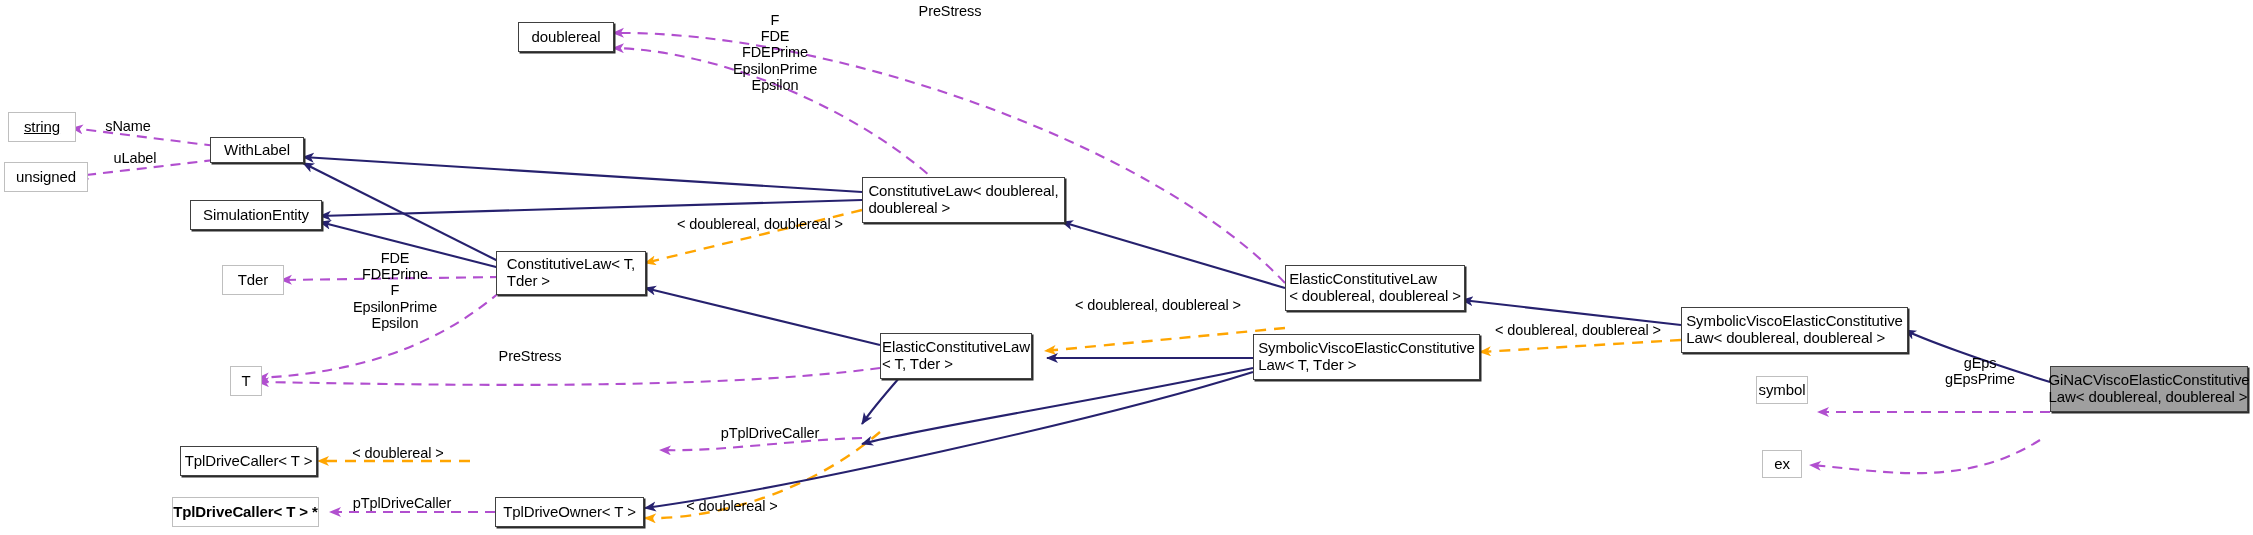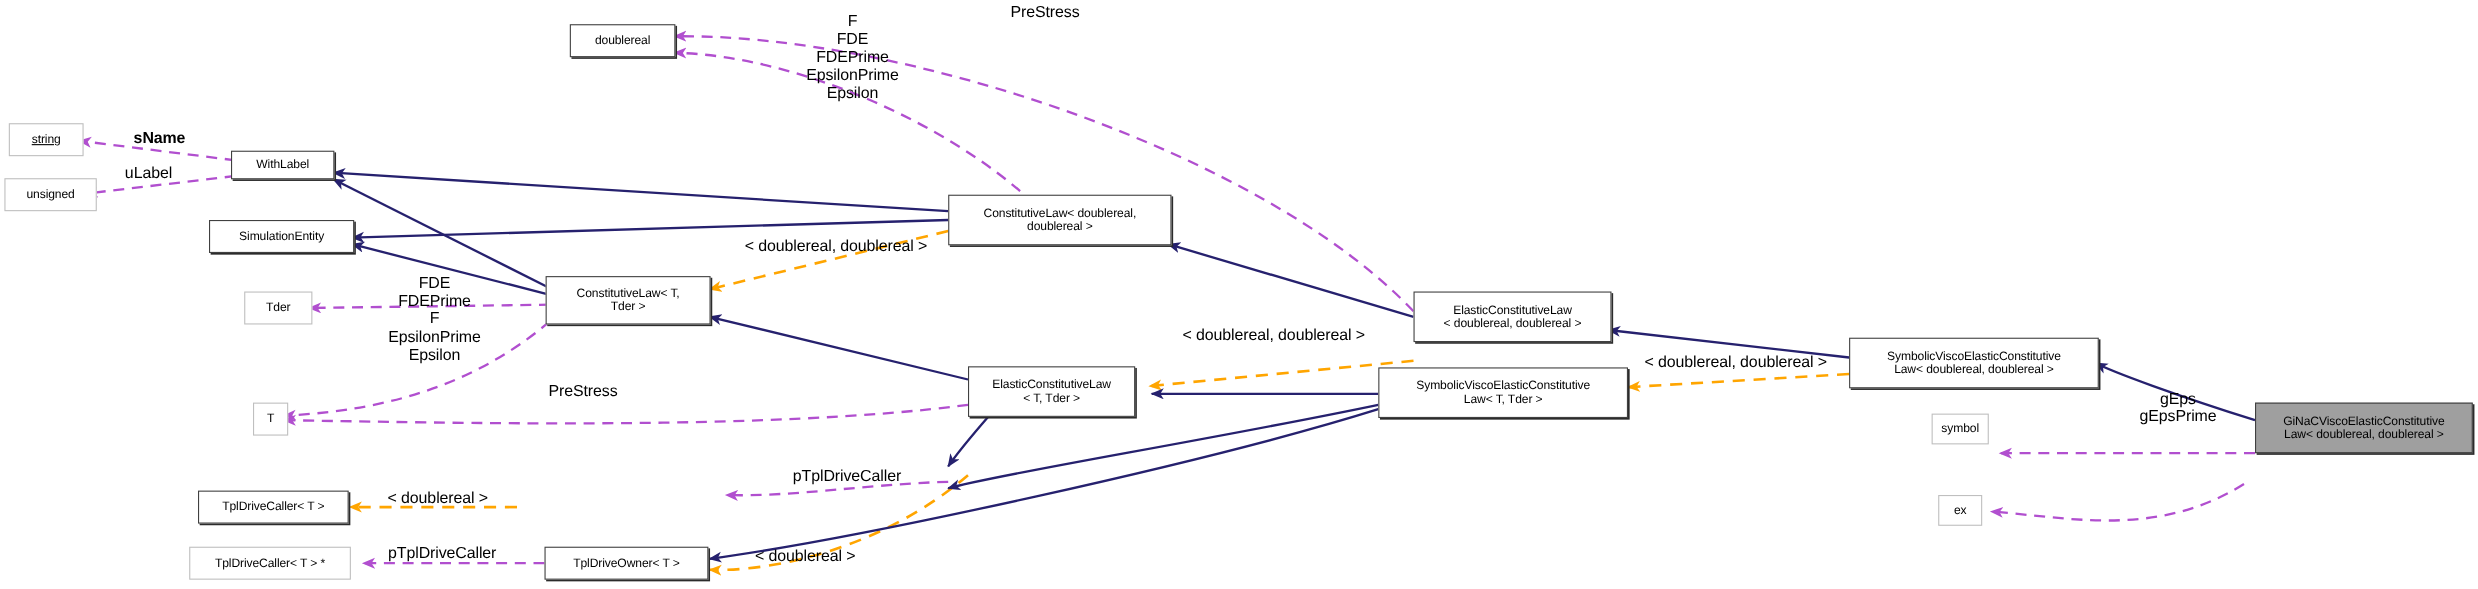--- a/index.html
+++ b/index.html
@@ -21,24 +21,23 @@
     width: 2253px;
     height: 535px;
     pointer-events: none;
   }
   .node {
     position: absolute;
     box-sizing: border-box;
     display: flex;
     align-items: center;
     justify-content: center;
-    text-align: center;
     background: #ffffff;
     color: #000000;
-    font-size: 11px;
+    font-size: 15px;
     line-height: 1.12;
     white-space: pre;
     letter-spacing: -0.1px;
     z-index: 5;
   }
   
   .node.plain {
     border: 1px solid #bfbfbf;
   }
   
@@ -183,34 +182,34 @@
   <div class="node current" style="left:2050px; top:366px; width:198px; height:46px;">GiNaCViscoElasticConstitutive
 Law&lt; doublereal, doublereal &gt;</div>
 
   <div class="node plain" style="left:1756px; top:376px; width:52px; height:28px;">symbol</div>
 
   <div class="node plain" style="left:1762px; top:450px; width:40px; height:28px;">ex</div>
 
   <div class="node cls" style="left:180px; top:446px; width:137px; height:30px;">TplDriveCaller&lt; T &gt;</div>
 
 
-  <div class="node plain" style="left:172px; top:497px; width:147px; height:30px;">TplDriveCaller&lt; T &gt; *</div>
+  <div class="node plain" style="left:172px; top:497px; width:147px; height:30px;font-weight:bold;">TplDriveCaller&lt; T &gt; *</div>
 
   <div class="node cls" style="left:495px; top:497px; width:149px; height:30px;">TplDriveOwner&lt; T &gt;</div>
 
 
   <div class="edge-label" style="left:880px; top:3px; width:140px;">PreStress</div>
 
   <div class="edge-label" style="left:690px; top:12px; width:170px;">F
 FDE
 FDEPrime
 EpsilonPrime
 Epsilon</div>
 
-  <div class="edge-label" style="left:100px; top:118px; width:90px;font-weight:bold;">sName</div>
+  <div class="edge-label" style="left:83px; top:118px; width:90px;">sName</div>
 
   <div class="edge-label" style="left:90px; top:150px; width:90px;">uLabel</div>
 
   <div class="edge-label" style="left:320px; top:250px; width:150px;">FDE
 FDEPrime
 F
 EpsilonPrime
 Epsilon</div>
 
   <div class="edge-label" style="left:460px; top:348px; width:140px;">PreStress</div>

